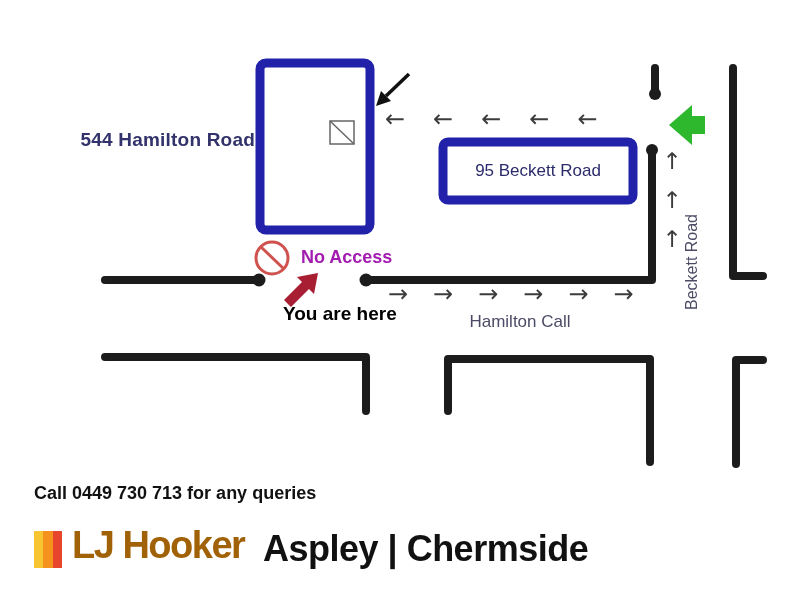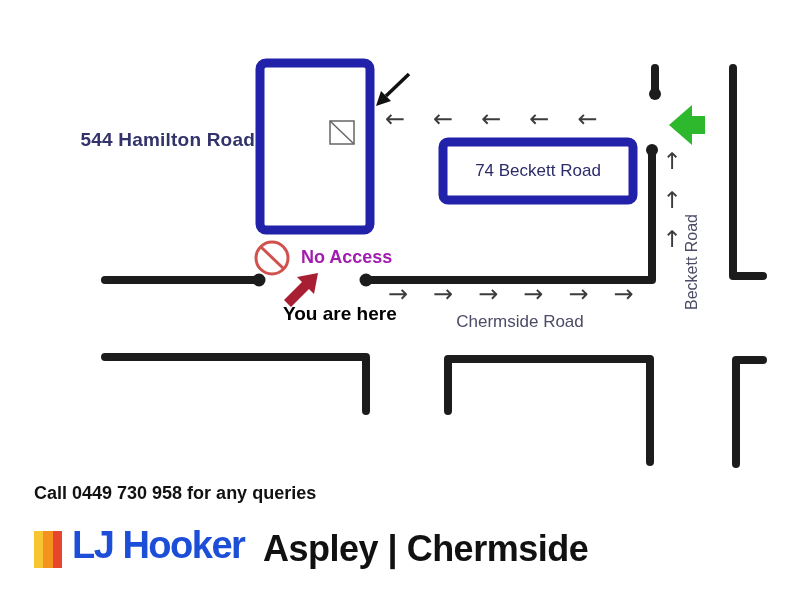--- a/index.html
+++ b/index.html
@@ -28,21 +28,21 @@
   .arrow-row{position:absolute;display:flex;color:#3C3C3C;
     font-family:"DejaVu Sans",sans-serif;}
   .row-west{left:385px;top:105px;gap:28px;font-size:24px;}
   .row-east{left:388px;top:280px;gap:25px;font-size:24px;}
   .col-north{left:660px;top:150px;flex-direction:column;gap:16px;font-size:23px;
     width:24px;text-align:center;line-height:1;}
   
   .lbl-phone{left:34px;top:483px;font-size:18px;font-weight:bold;color:#111;}
   .logo-mark{left:34px;top:531px;width:28px;height:37px;display:flex;}
   .logo-mark div{flex:1;}
-  .lbl-brand{left:72px;top:524px;font-size:38px;font-weight:bold;color:#1d4ed8;
+  .lbl-brand{left:72px;top:524px;font-size:38px;font-weight:bold;color:#a16207;
     letter-spacing:-1.5px;}
   .lbl-office{left:263px;top:528px;font-size:36px;font-weight:bold;color:#111;
     letter-spacing:-.5px;text-align:right;}
 </style>
 </head>
 <body>
 
 <div id="canvas">
 
   <svg width="800" height="600" viewBox="0 0 800 600">
@@ -99,27 +99,27 @@
     <span>→</span>
     <span>→</span>
   </div>
   <div class="arrow-row col-north">
     <span>↑</span>
     <span>↑</span>
     <span>↑</span>
   </div>
 
   <div class="lbl lbl-906">544 Hamilton Road</div>
-  <div class="lbl lbl-95">74 Beckett Road</div>
+  <div class="lbl lbl-95">95 Beckett Road</div>
   <div class="lbl lbl-noaccess">No Access</div>
   <div class="lbl lbl-here">You are here</div>
-  <div class="lbl lbl-hamilton">Chermside Road</div>
+  <div class="lbl lbl-hamilton">Hamilton Call</div>
   <div class="lbl lbl-beckett">Beckett Road</div>
 
-  <div class="lbl lbl-phone">Call 0449 730 958 for any queries</div>
+  <div class="lbl lbl-phone">Call 0449 730 713 for any queries</div>
   <div class="abs logo-mark">
     <div style="background: rgb(247, 197, 49);"></div>
     <div style="background: rgb(245, 146, 30);"></div>
     <div style="background: rgb(231, 69, 44);"></div>
   </div>
   <div class="lbl lbl-brand">LJ Hooker</div>
   <div class="lbl lbl-office">Aspley | Chermside</div>
 
 </div>
 

